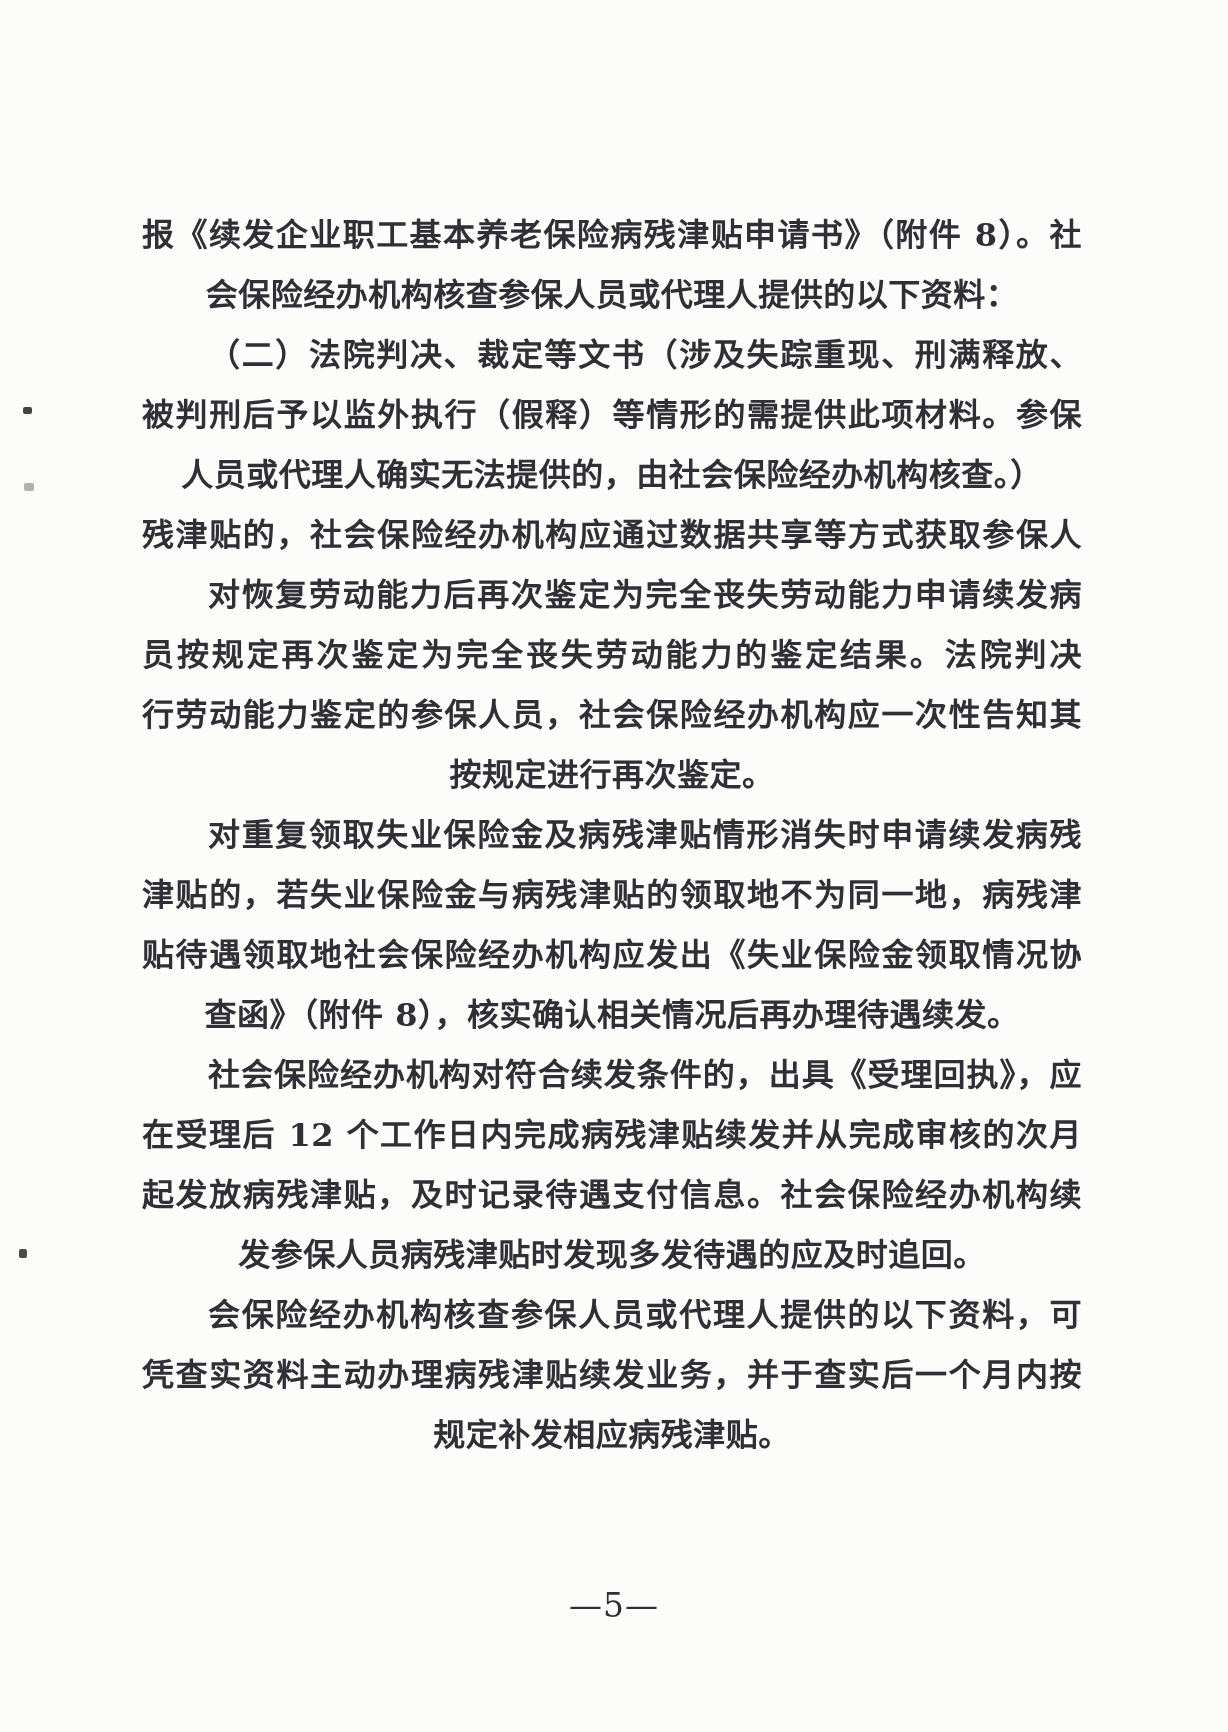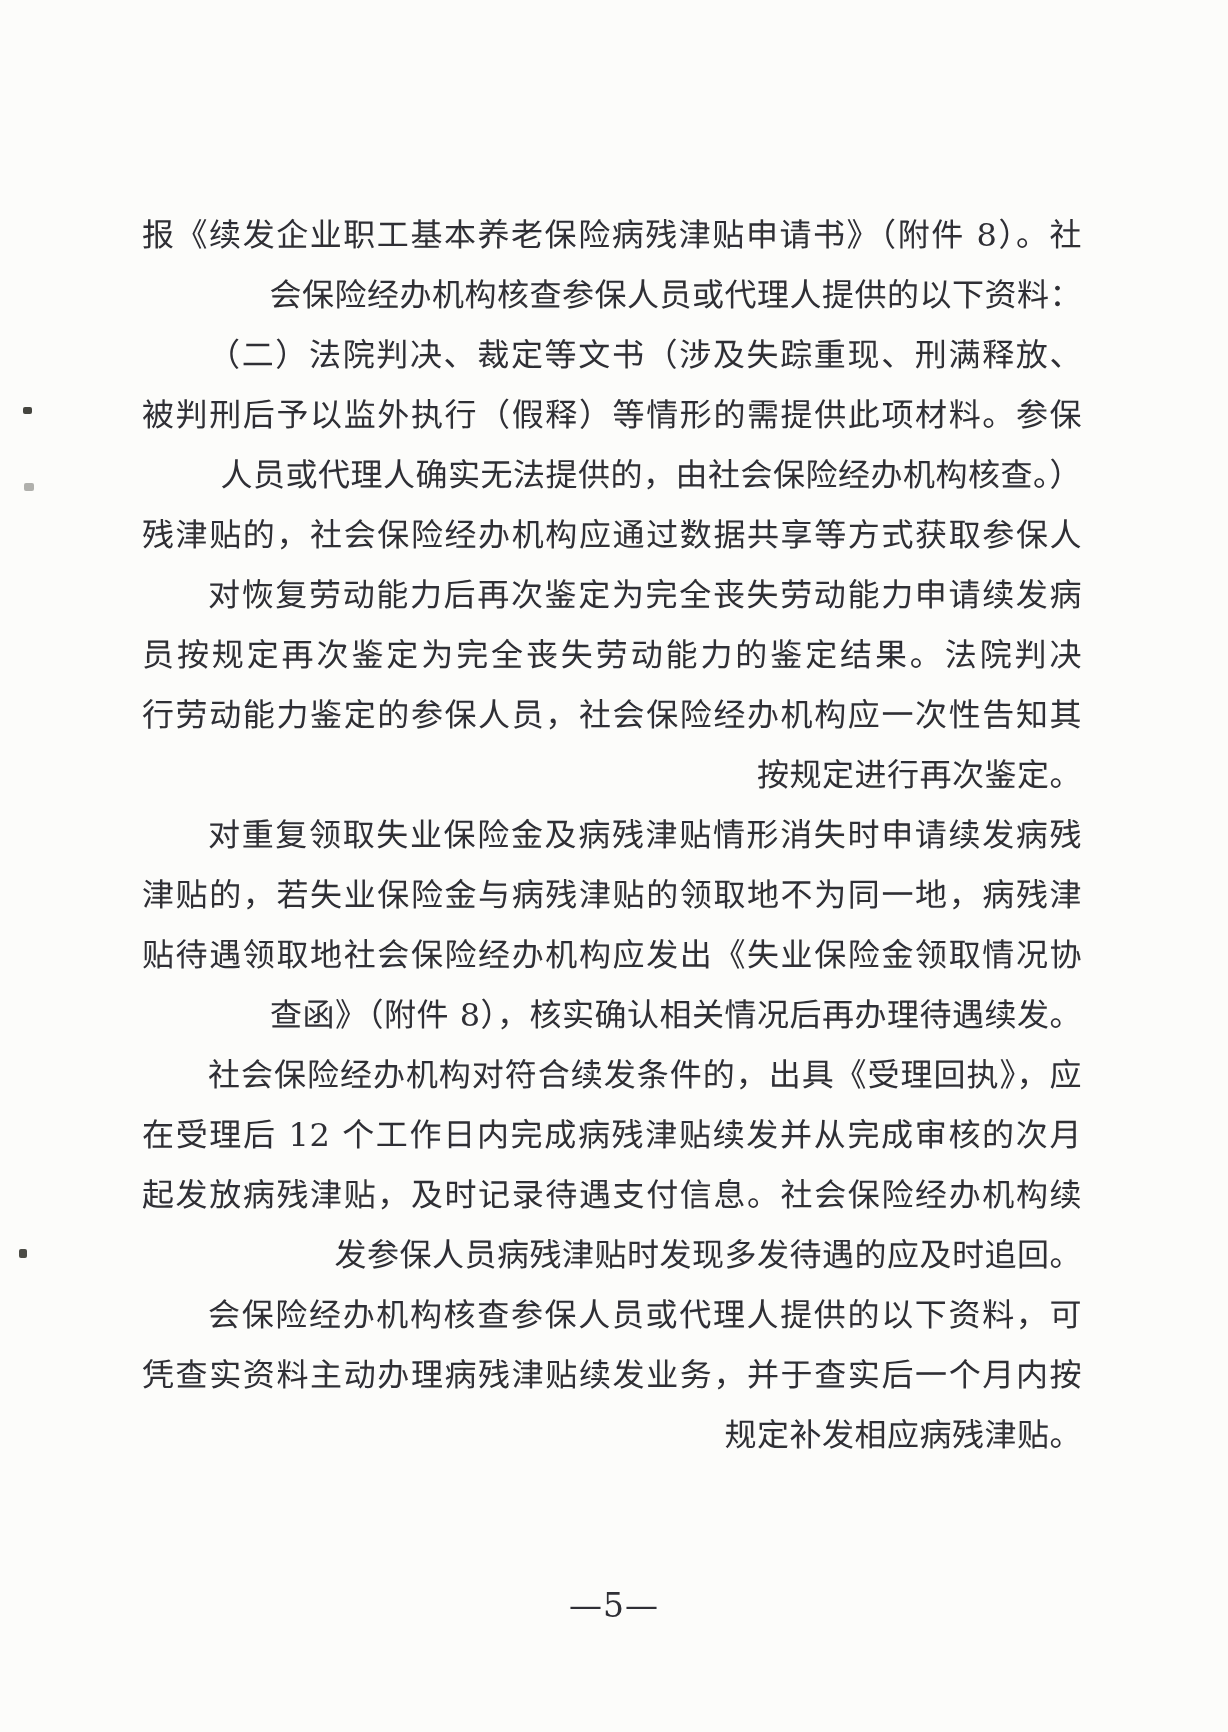--- a/index.html
+++ b/index.html
@@ -20,26 +20,26 @@
     background: #fcfcfa;
     color: #2f2f35;
   }
   .text-block {
     position: absolute;
     left: 142px;
     top: 205px;
     width: 940px;
     font-size: 32px;
     line-height: 60px;
-    font-weight: 400;
+    font-weight: 700;
     letter-spacing: 0.5px;
   }
   .line {
     height: 60px;
-    text-align: right;
+    text-align: center;
   }
   .line.fill {
     text-align: justify;
     text-align-last: justify;
   }
   .line.indent {
     text-indent: 66px;
   }
   .page-number {
     position: absolute;

